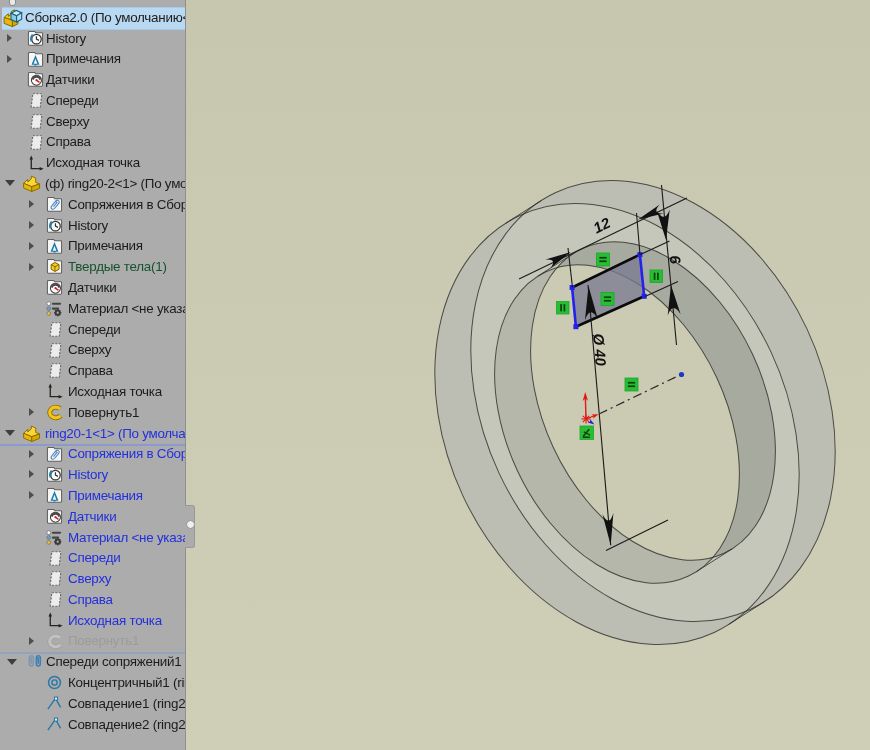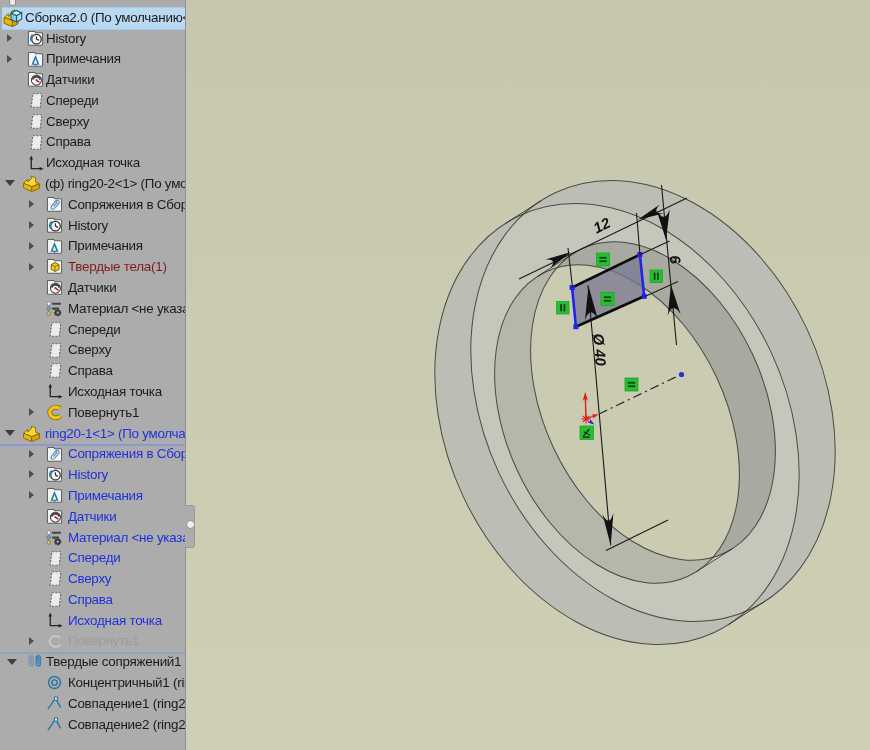--- a/index.html
+++ b/index.html
@@ -193,21 +193,21 @@
       <path d="M9 8.2 L11 13.4 L7 13.4 Z" fill="#f6f6f4"></path>
       <rect x="8" y="13.8" width="2" height="1.6" fill="#1878b0"></rect>
     </svg>
 <div style="position:absolute;left:68px;top:238.4px;font-size:13.4px;letter-spacing:-0.25px;color:#1c1c1c;white-space:nowrap">Примечания</div>
 <div style="position:absolute;left:29px;top:262.5px;width:0;height:0;border-left:5px solid #4e4e4e;border-top:4.5px solid transparent;border-bottom:4.5px solid transparent"></div>
 <svg style="position:absolute;left:46px;top:258.48px" width="17" height="17" viewBox="0 0 18 18">
       <path d="M1.5 4.5 L1.5 15.2 Q1.5 16.2 2.5 16.2 L15.5 16.2 Q16.5 16.2 16.5 15.2 L16.5 4 Q16.5 3 15.5 3 L9.2 3 L8.2 1.6 L2.5 1.6 Q1.5 1.6 1.5 2.6 Z" fill="#f6f6f4" stroke="#5f5f5f" stroke-width="1.1"></path>
       <path d="M5.5 7 L9.5 4.8 L13.8 7 L13.8 12 L9.5 14.2 L5.5 12 Z" fill="#f5cc20" stroke="#7a5a00" stroke-width="1"></path>
       <path d="M5.5 7 L9.5 9.2 L13.8 7 M9.5 9.2 L9.5 14.2" stroke="#7a5a00" stroke-width="0.9" fill="none"></path>
     </svg>
-<div style="position:absolute;left:68px;top:259.2px;font-size:13.4px;letter-spacing:-0.25px;color:#7f1d1d;white-space:nowrap">Твердые тела(1)</div>
+<div style="position:absolute;left:68px;top:259.2px;font-size:13.4px;letter-spacing:-0.25px;color:#14532d;white-space:nowrap">Твердые тела(1)</div>
 <svg style="position:absolute;left:46px;top:279.27px" width="17" height="17" viewBox="0 0 18 18">
       <path d="M1.5 4.5 L1.5 15.2 Q1.5 16.2 2.5 16.2 L15.5 16.2 Q16.5 16.2 16.5 15.2 L16.5 4 Q16.5 3 15.5 3 L9.2 3 L8.2 1.6 L2.5 1.6 Q1.5 1.6 1.5 2.6 Z" fill="#f6f6f4" stroke="#5f5f5f" stroke-width="1.1"></path>
       <circle cx="10" cy="9.7" r="5.3" fill="#ffffff" stroke="#3a3a3a" stroke-width="1.1"></circle>
       <path d="M4.9 8.6 A5.3 5.3 0 0 1 15.1 8.8 L13.2 9.6 A3.3 3.3 0 0 0 6.9 9.4 Z" fill="#4a4a4a"></path>
       <path d="M10 9.7 L13.2 12.1" stroke="#d42222" stroke-width="1.6"></path>
       <circle cx="10" cy="9.7" r="1.1" fill="#d42222"></circle>
     </svg>
 <div style="position:absolute;left:68px;top:280.0px;font-size:13.4px;letter-spacing:-0.25px;color:#1c1c1c;white-space:nowrap">Датчики</div>
 <svg style="position:absolute;left:46px;top:300.06px" width="17" height="17" viewBox="0 0 18 18">
       <g>
@@ -355,21 +355,21 @@
       </g>
     </svg>
 <div style="position:absolute;left:68px;top:633.4px;font-size:13.4px;letter-spacing:-0.25px;color:#9c9c9c;white-space:nowrap">Повернуть1</div>
 <div style="position:absolute;left:7px;top:658.5px;width:0;height:0;border-top:6px solid #3e3e3e;border-left:5px solid transparent;border-right:5px solid transparent"></div>
 <svg style="position:absolute;left:27px;top:653.49px" width="17" height="17" viewBox="0 0 18 18">
       <g fill="none" stroke-width="1.6" transform="translate(-0.5,1)">
         <path d="M3 9.5 L3 4 Q3 1.8 5.1 1.8 Q7.2 1.8 7.2 4 L7.2 10.5 Q7.2 12.8 5.1 12.8 Q3 12.8 3 10.5 L3 5.5 Q3 4.3 5.1 4.3 L5.1 10.3" stroke="#7e96ae"></path>
         <path d="M10.4 9.5 L10.4 4 Q10.4 1.8 12.5 1.8 Q14.6 1.8 14.6 4 L14.6 10.5 Q14.6 12.8 12.5 12.8 Q10.4 12.8 10.4 10.5 L10.4 5.5 Q10.4 4.3 12.5 4.3 L12.5 10.3" stroke="#3d7fb4"></path>
       </g>
     </svg>
-<div style="position:absolute;left:46px;top:654.2px;font-size:13.4px;letter-spacing:-0.25px;color:#1c1c1c;white-space:nowrap">Твердые сопряжений1</div>
+<div style="position:absolute;left:46px;top:654.2px;font-size:13.4px;letter-spacing:-0.25px;color:#1c1c1c;white-space:nowrap">Спереди сопряжений1</div>
 <svg style="position:absolute;left:46px;top:674.28px" width="17" height="17" viewBox="0 0 18 18">
       <g fill="none" stroke="#2878a8">
         <circle cx="9" cy="9" r="6.3" stroke-width="1.6"></circle>
         <circle cx="9" cy="9" r="2.8" stroke-width="1.5"></circle>
       </g>
     </svg>
 <div style="position:absolute;left:68px;top:675.0px;font-size:13.4px;letter-spacing:-0.25px;color:#1c1c1c;white-space:nowrap">Концентричный1 (ring20-2&lt;1&gt;,ring</div>
 <svg style="position:absolute;left:46px;top:695.0699999999999px" width="17" height="17" viewBox="0 0 18 18">
       <g fill="none" stroke="#2878a8" stroke-width="1.5">
         <path d="M2 15 L9.6 4.2 M10.8 5 L15.5 13.2"></path>

